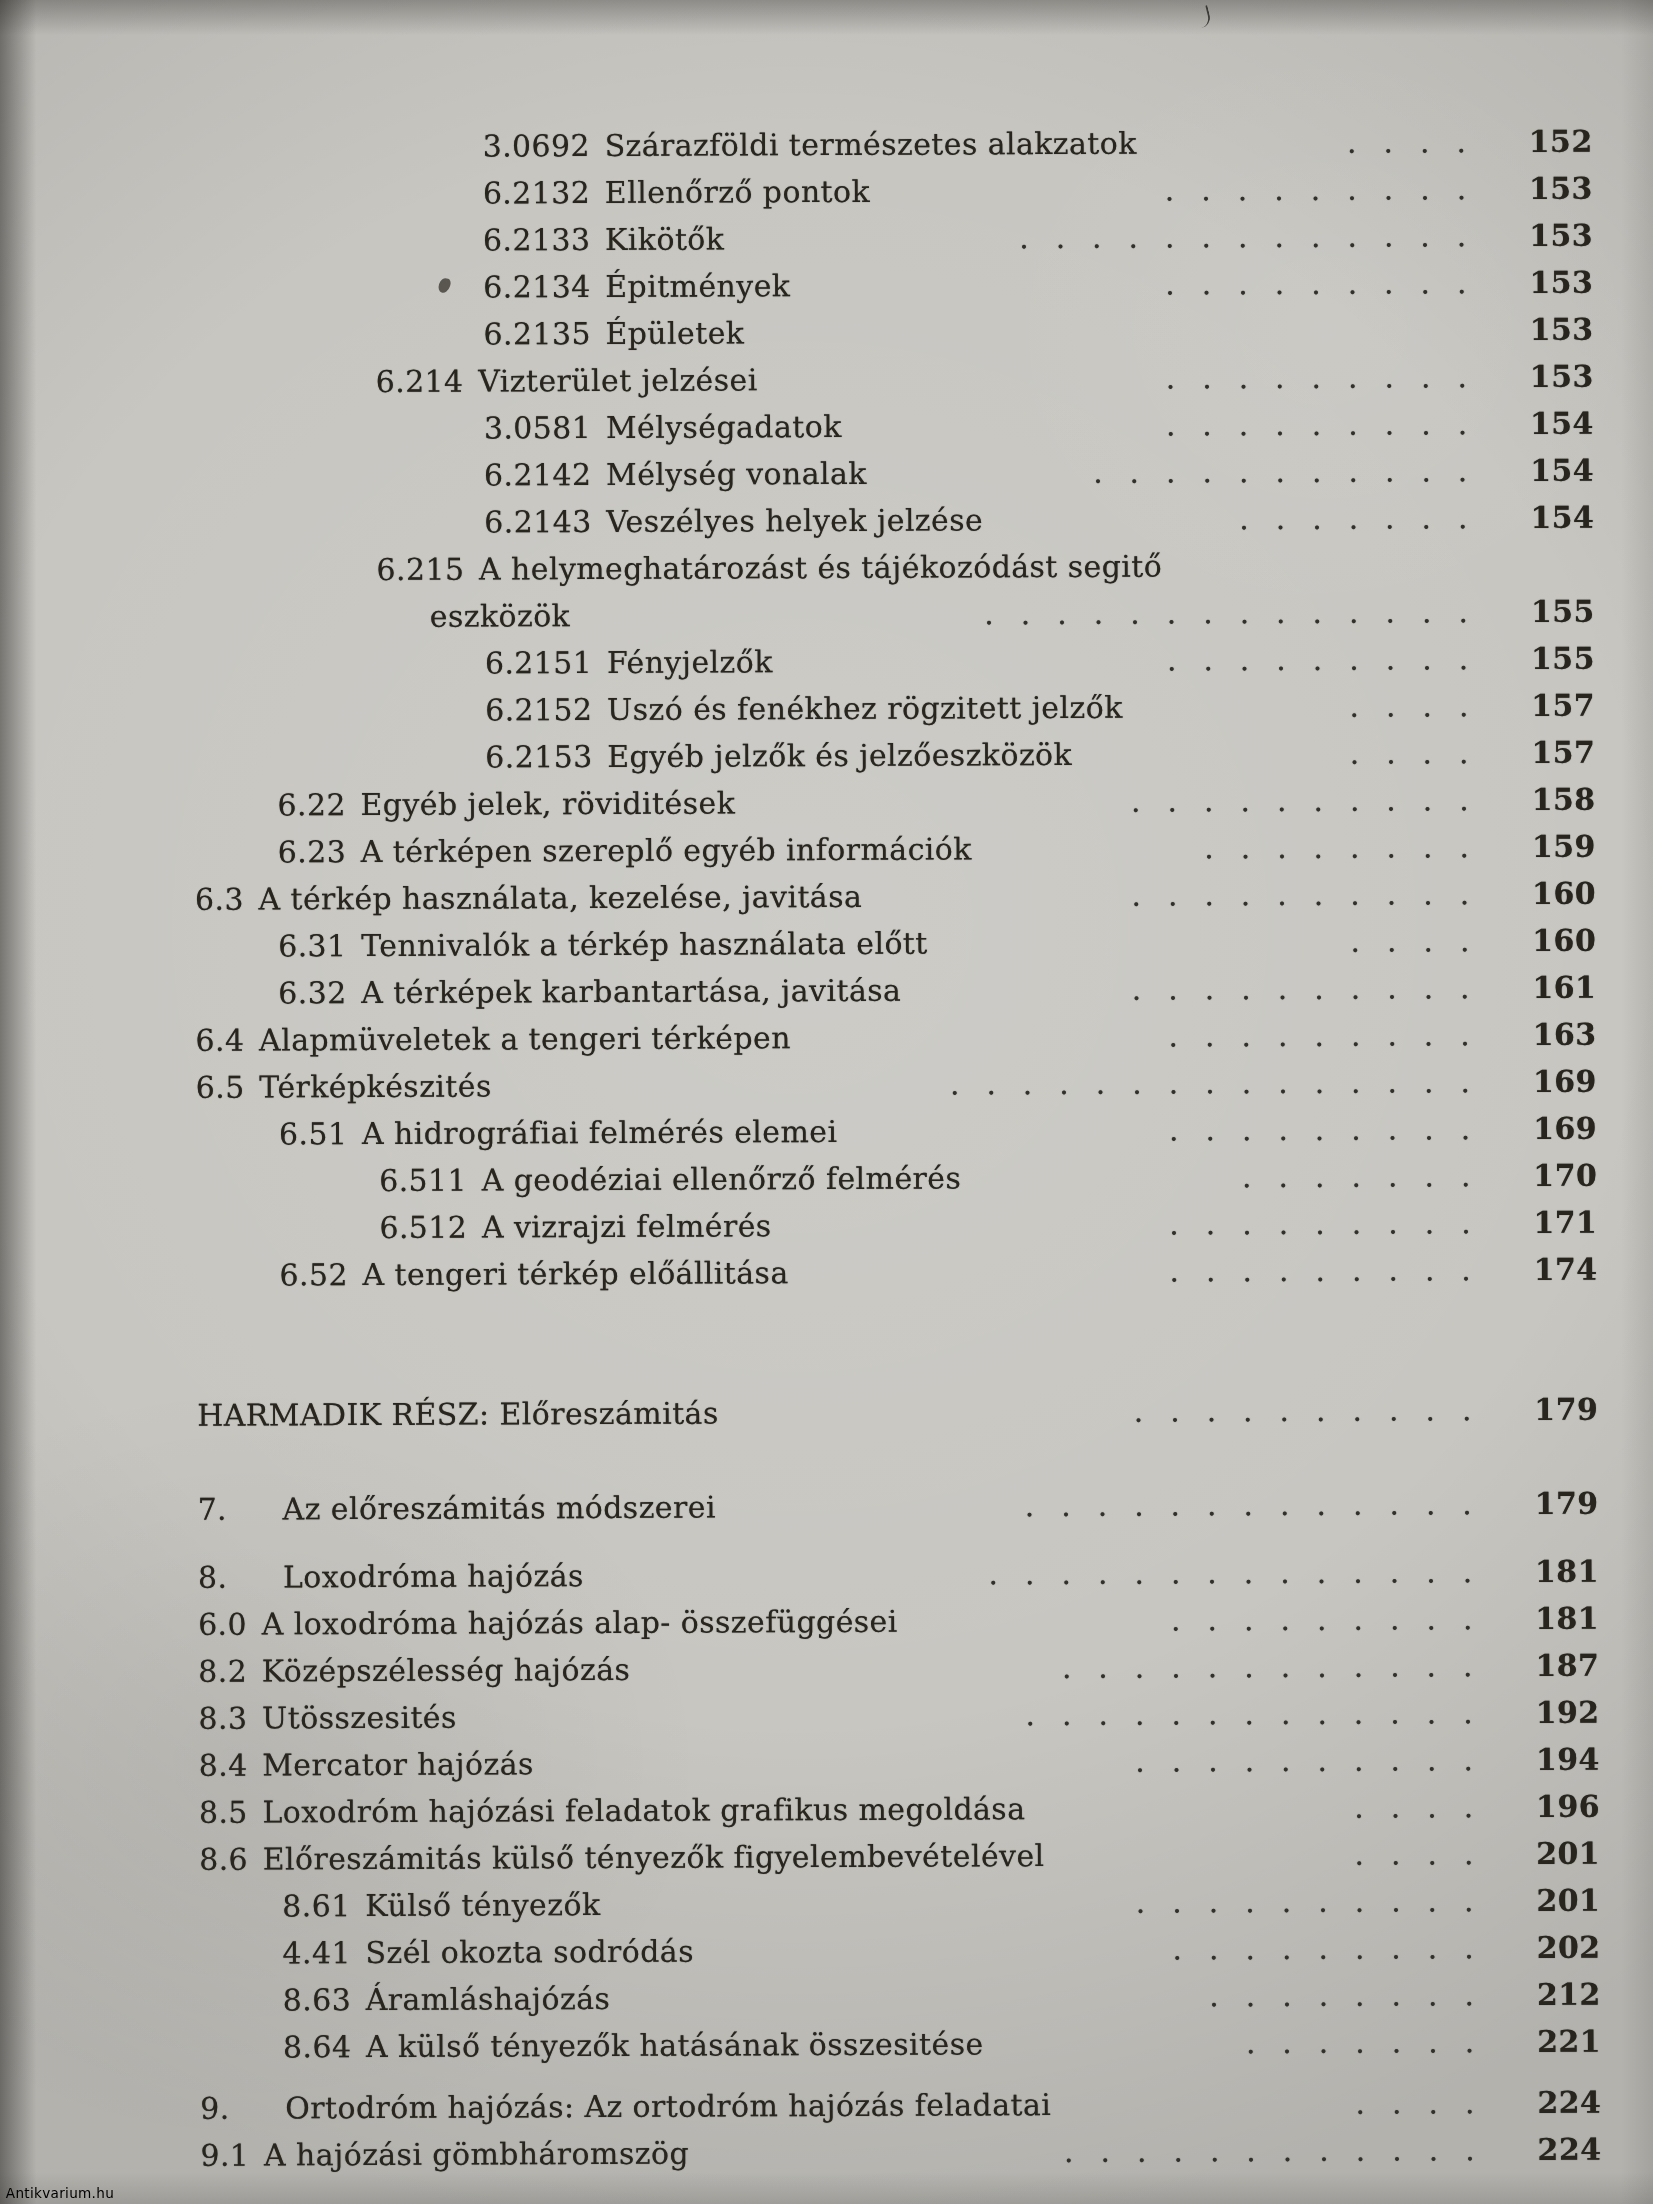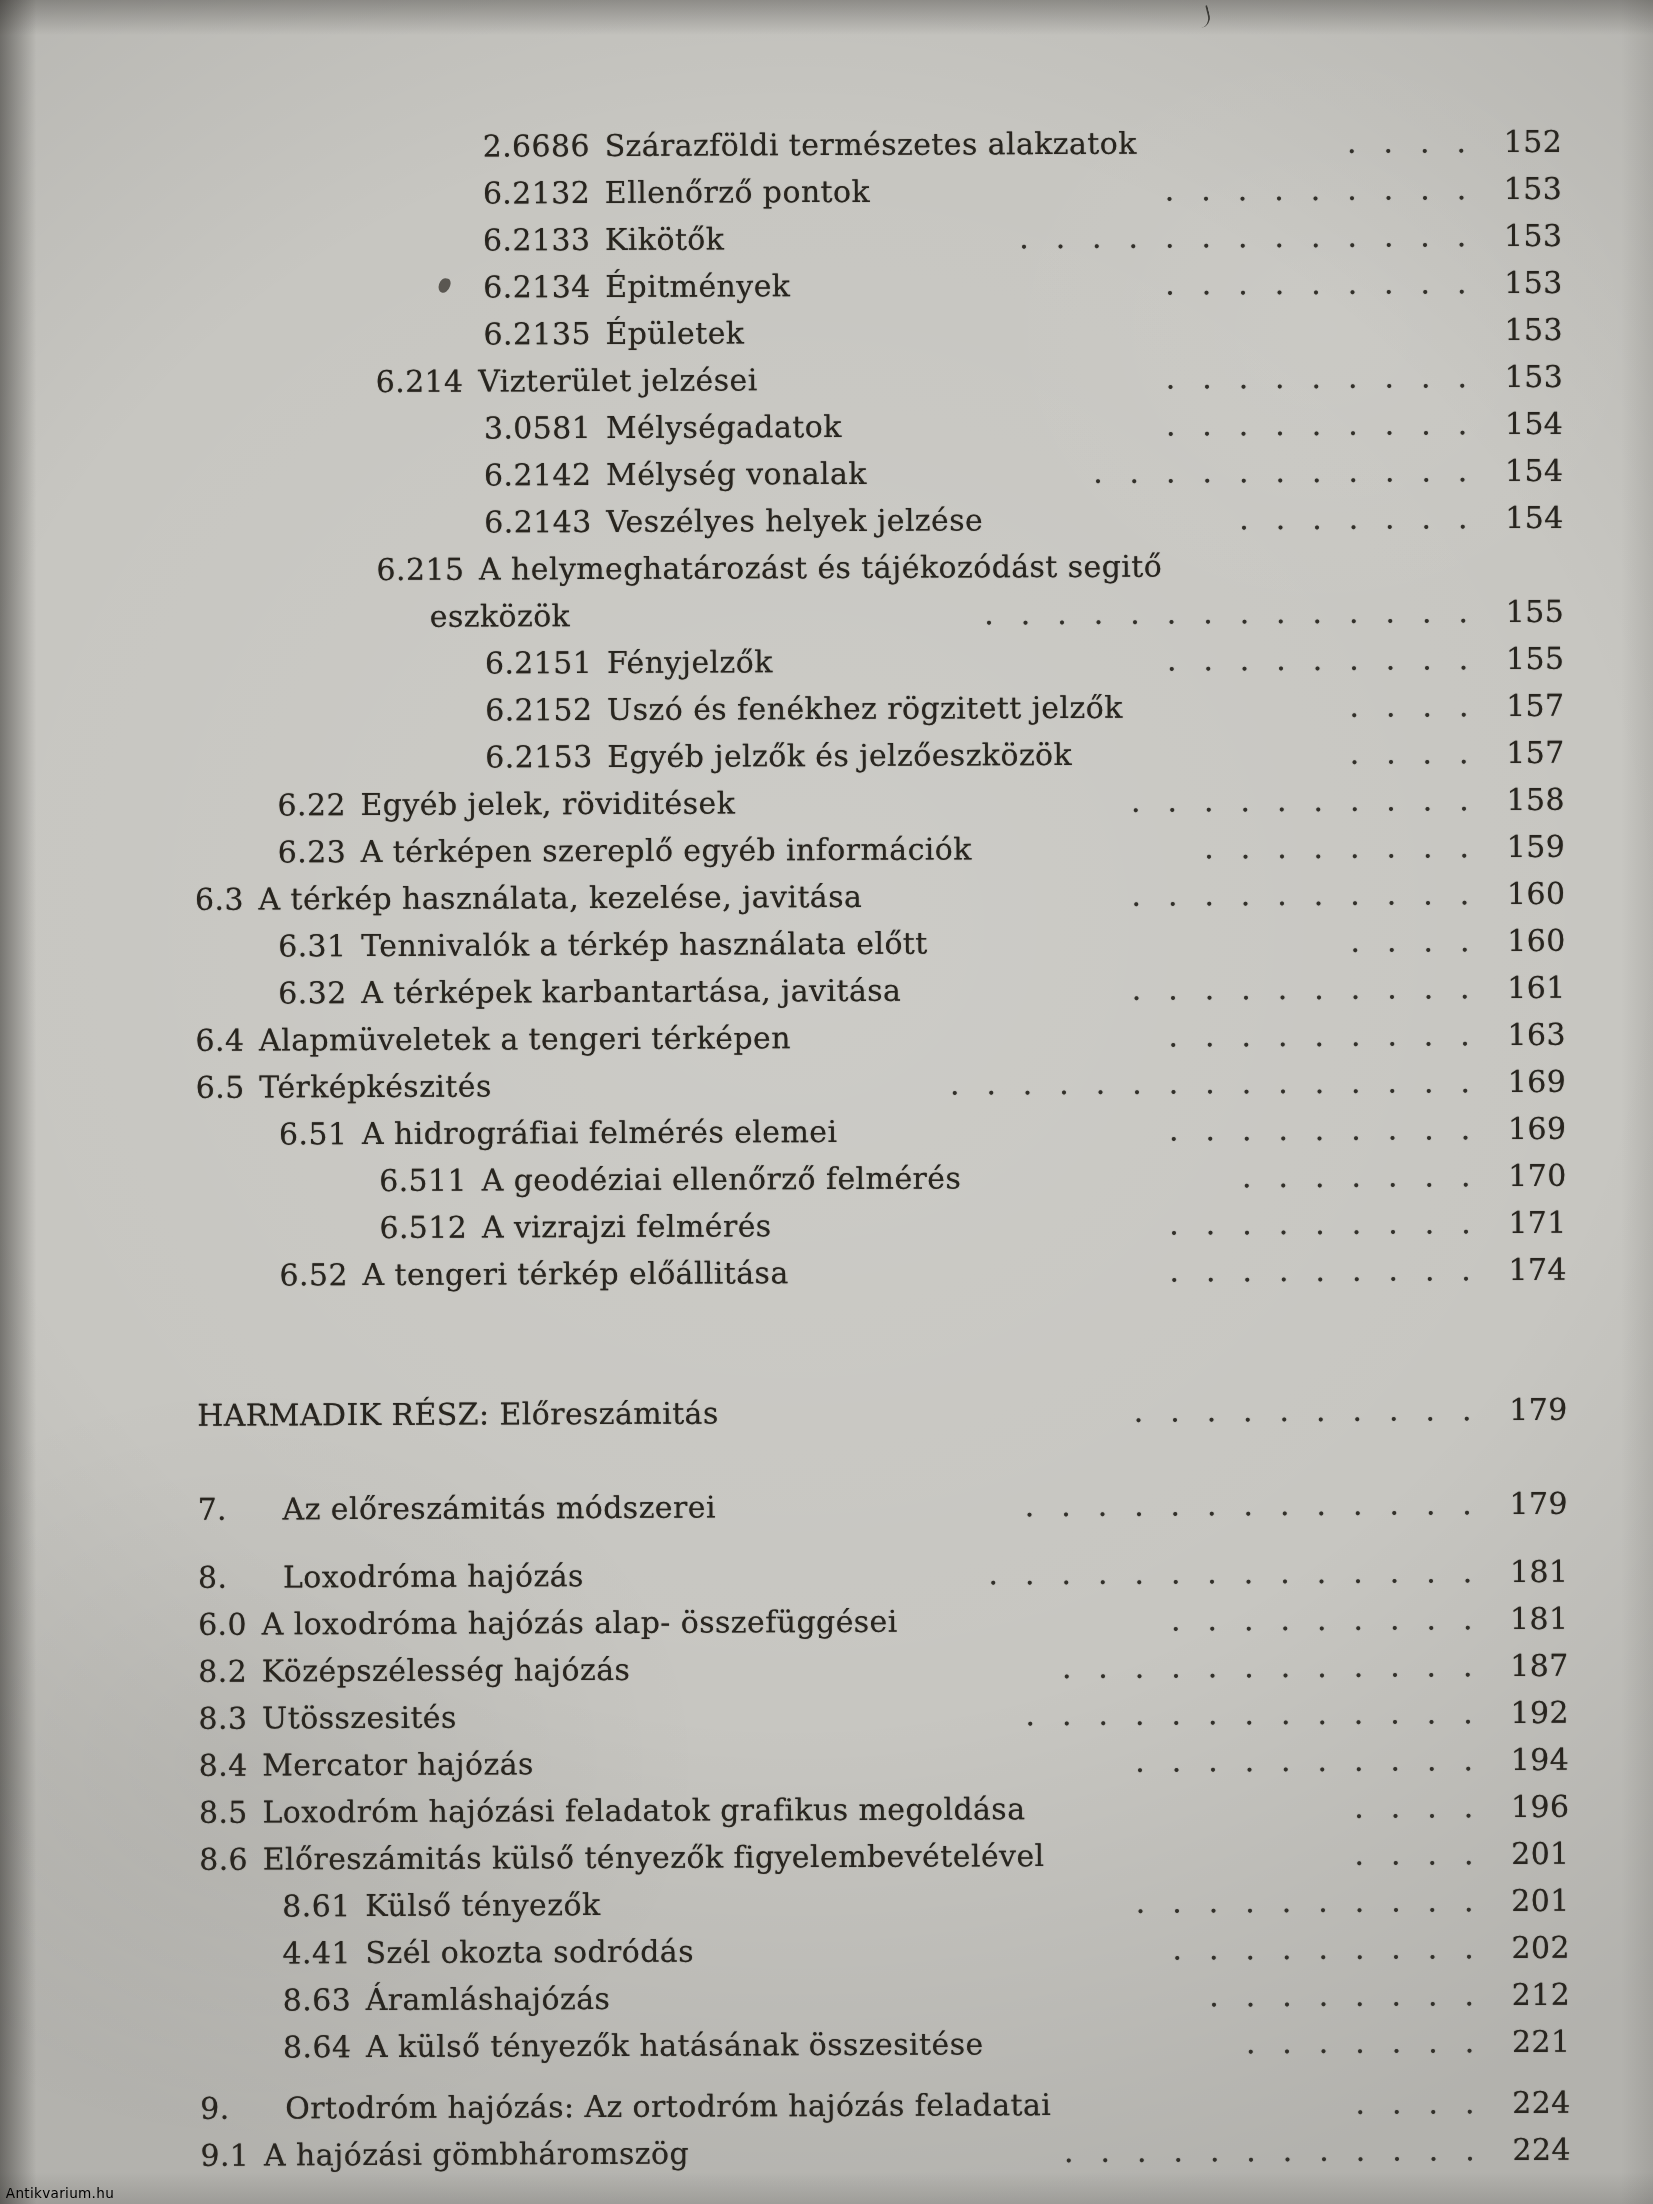--- a/index.html
+++ b/index.html
@@ -46,21 +46,21 @@
   .g3{margin-top:47px;}
   .g4{margin-top:93px;}
   .num{margin-right:14.6px;}
   .row.wide .num{min-width:85px;margin-right:0;}
   .fill{flex:1 1 auto;}
   .dots{
     margin-right:29px;
     letter-spacing:8.7px;
     color:#32302a;
   }
-  .pg{min-width:89px;text-align:left;}
+  .pg{min-width:89px;text-align:right;font-weight:bold;}
   .watermark{
     position:absolute;left:5.8px;bottom:3.9px;
     font-family:"DejaVu Sans", sans-serif;
     font-size:13.6px;color:#000000;letter-spacing:0.3px;
   }
   .artifact{
     position:absolute;top:5.8px;left:1199px;
     width:8.7px;height:21.3px;
     border-right:2.9px solid #2b2a26;
     border-radius:0 0 13.6px 0;
@@ -78,21 +78,21 @@
 </style>
 </head>
 <body>
 
 <div class="page">
   <div class="artifact"></div>
   <div class="inkblot"></div>
   <div class="content">
     <div id="toc-list">
         <div class="row lv3">
-          <span class="num">2.6686</span>
+          <span class="num">3.0692</span>
           <span class="title">Szárazföldi természetes alakzatok</span>
           <span class="fill"></span>
           <span class="dots">. . . .</span>
           <span class="pg">152</span>
         </div>
         <div class="row lv3">
           <span class="num">6.2132</span>
           <span class="title">Ellenőrző pontok</span>
           <span class="fill"></span>
           <span class="dots">. . . . . . . . .</span>

